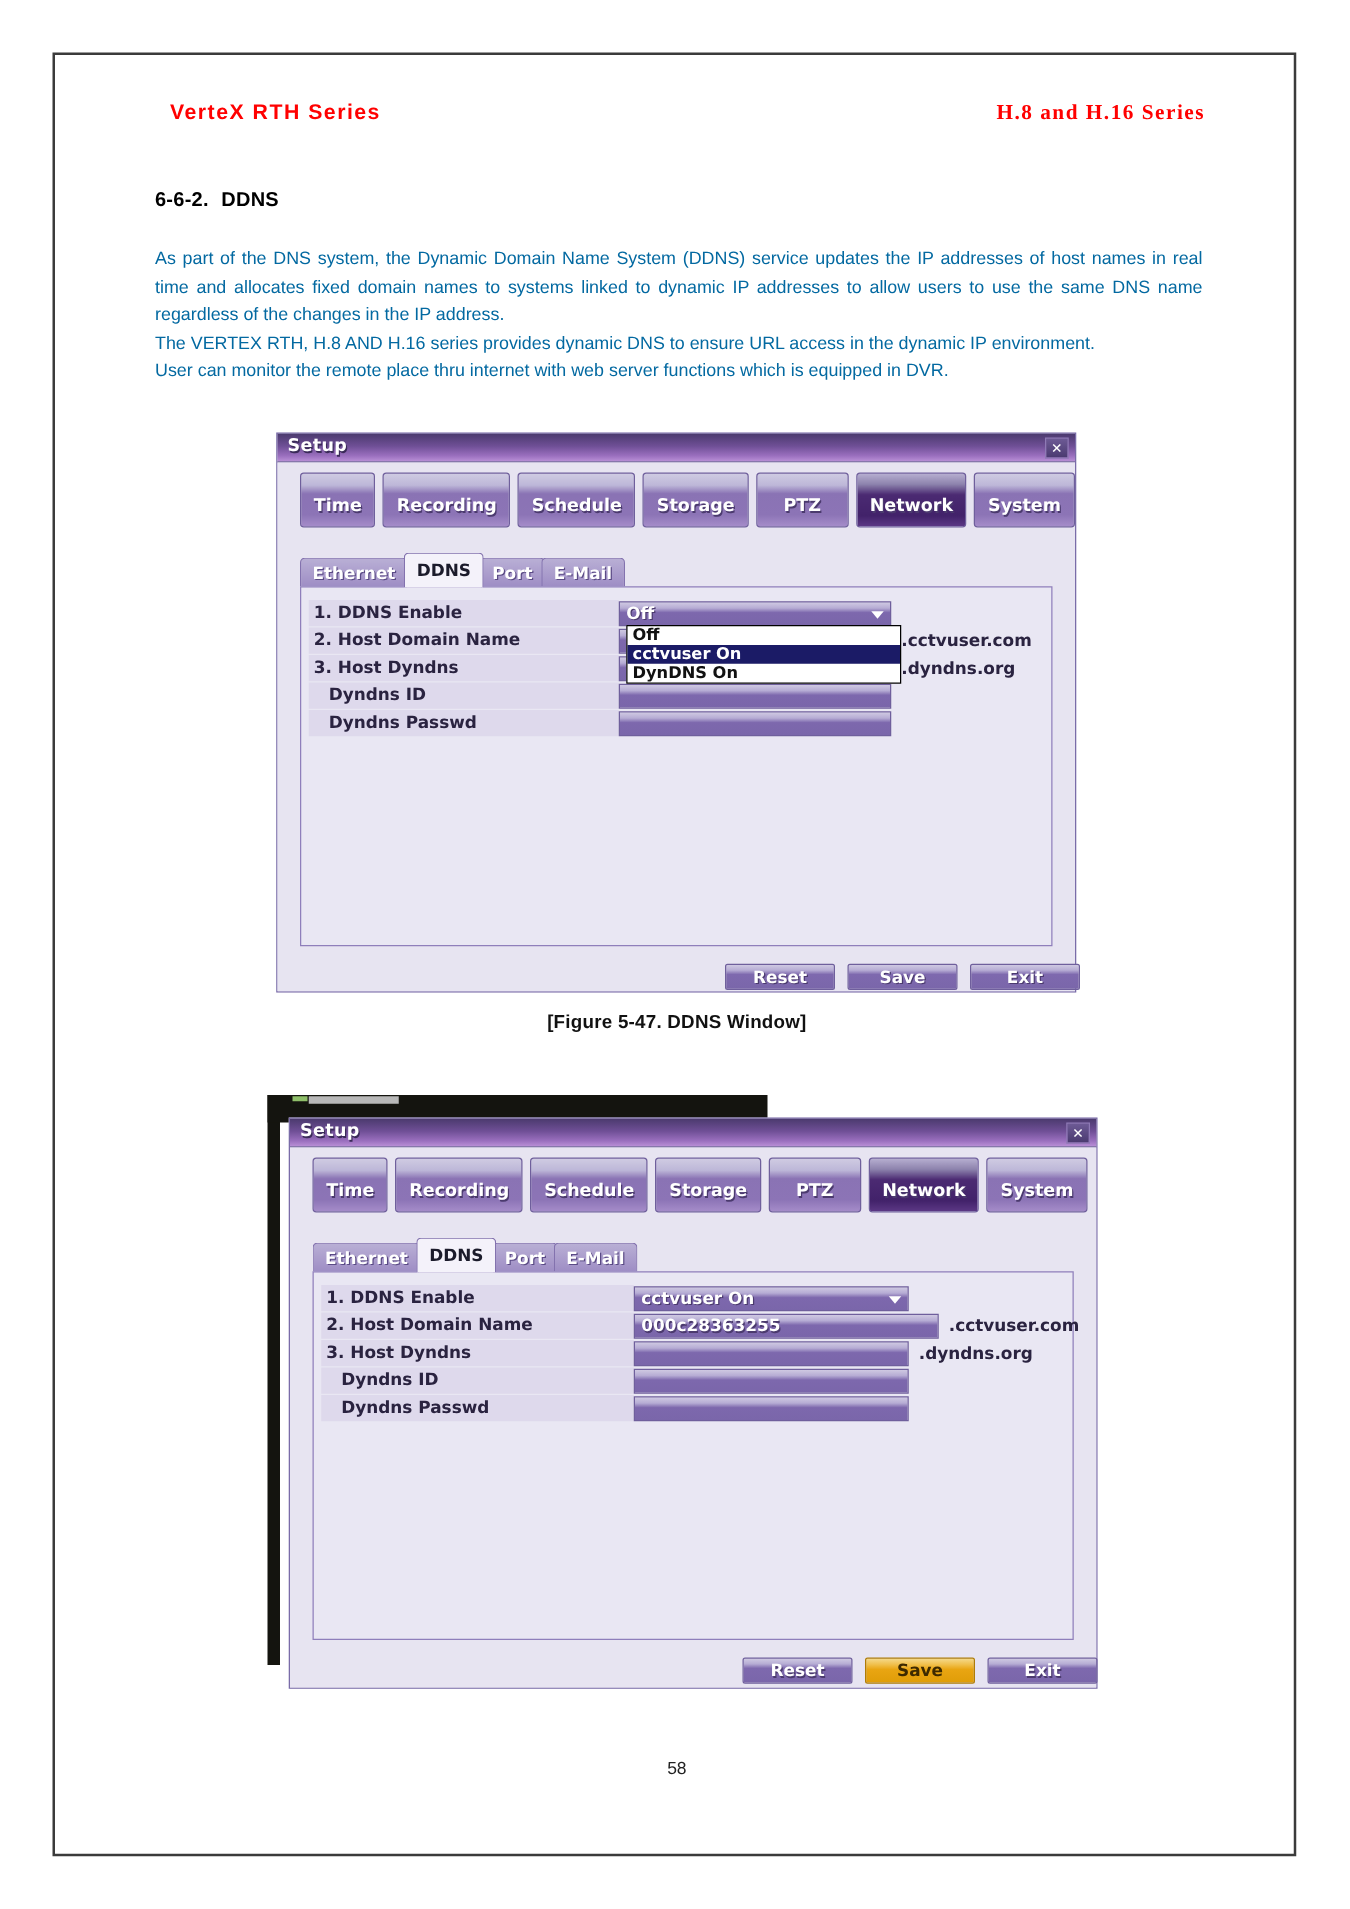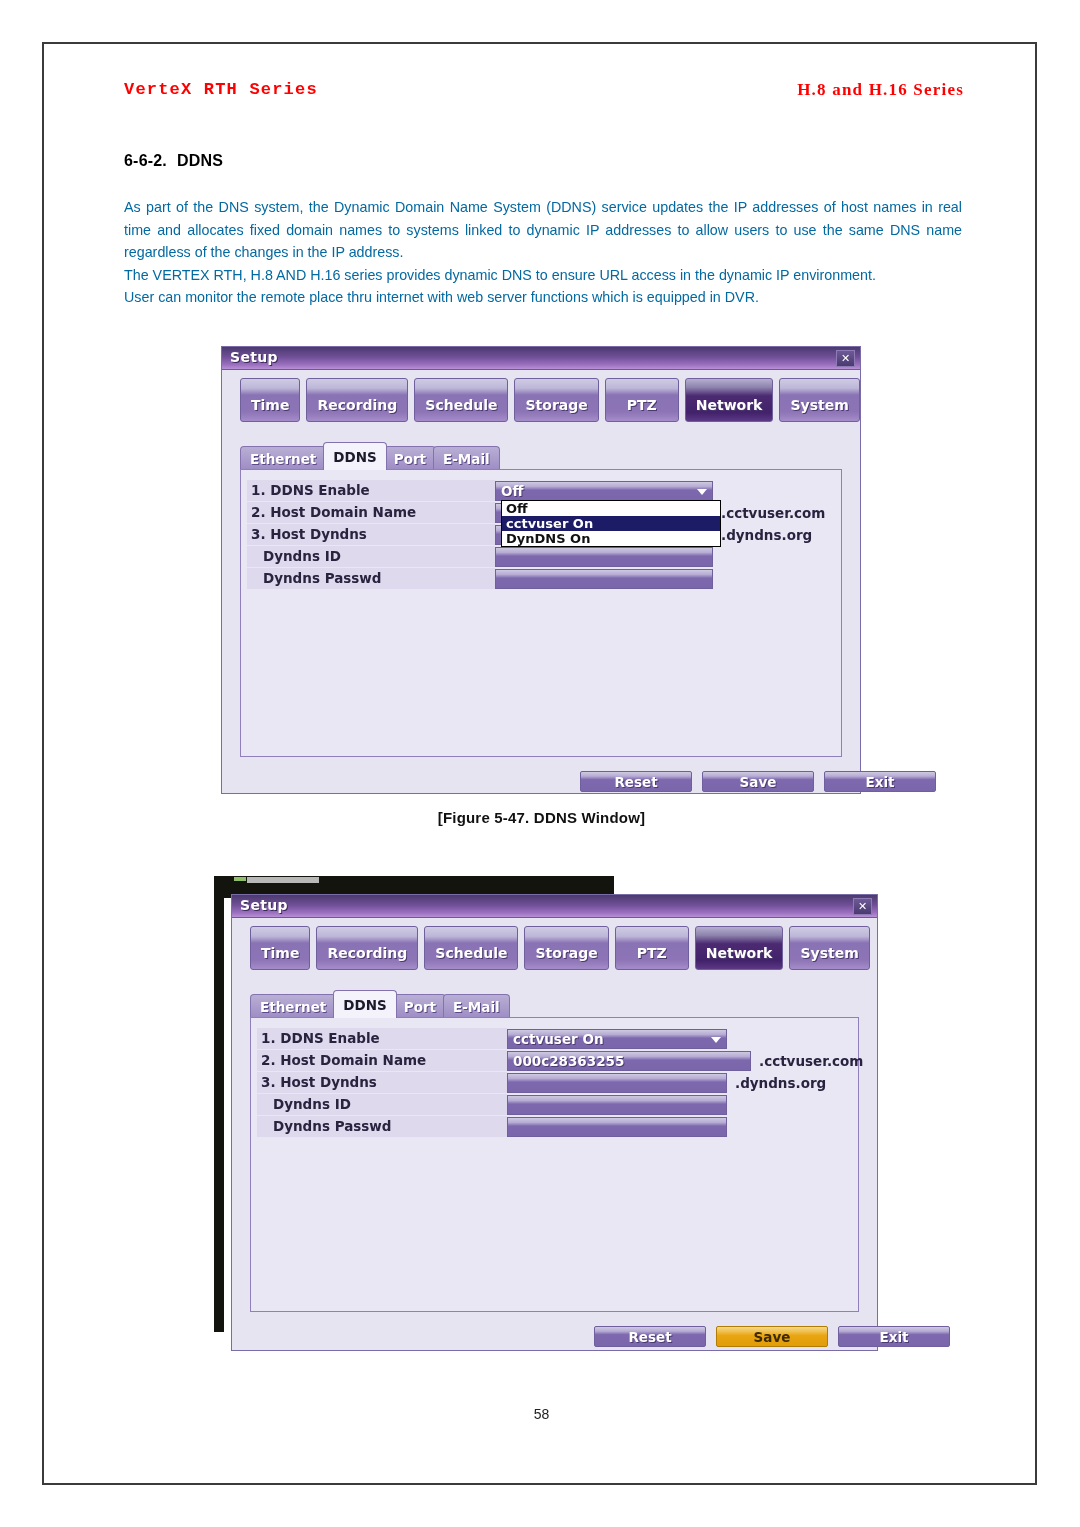--- a/index.html
+++ b/index.html
@@ -7,21 +7,21 @@
     width:1080px;height:1527px;background:#ffffff;
     font-family:"Liberation Sans",sans-serif;
     -webkit-font-smoothing:antialiased;
   }
   .page{
     position:absolute;left:42px;top:42px;width:995px;height:1443px;
     border:2px solid #3b3b3b;background:#fff;box-sizing:border-box;
   }
   
   .hdr{position:absolute;left:80px;top:36px;width:840px;height:30px;}
-  .hdr-left{position:absolute;left:0;top:0;color:#ff0000;font-size:17px;font-weight:bold;letter-spacing:1.2px;font-family:Liberation Mono, monospace;}
+  .hdr-left{position:absolute;left:12px;top:0;color:#ff0000;font-size:17px;font-weight:bold;letter-spacing:1.2px;}
   .hdr-right{position:absolute;right:0;top:0;color:#ff0000;font-size:17px;font-weight:bold;letter-spacing:1.2px;font-family:Liberation Serif, serif;}
   
   .sec-head{position:absolute;left:80px;top:108px;font-size:16px;font-weight:bold;color:#000;letter-spacing:.2px;}
   .sec-head .num{margin-right:10px;}
   
   .body-copy{
     position:absolute;left:80px;top:152px;width:838px;
     font-size:14.3px;line-height:22.5px;color:#0369a1;text-align:justify;
   }
   .body-copy p{margin:0;}
@@ -87,21 +87,21 @@
     text-shadow:1px 1px 0 #4b3a6e;white-space:nowrap;}
   .arrow{position:absolute;right:5px;top:7px;width:0;height:0;
     border-left:5px solid transparent;border-right:5px solid transparent;border-top:6px solid #ffffff;}
 
   .dropdown{position:absolute;background:#ffffff;border:1px solid #000000;z-index:40;}
   .ditem{height:15px;line-height:15px;font-size:13px;font-weight:bold;color:#111;padding-left:4px;
     box-sizing:border-box;}
   .ditem.hl{background:#1b1b66;color:#ffffff;}
 
   .btnrow{position:absolute;display:flex;}
-  .dbtn{width:112px;height:21px;margin-left:10px;border:1px solid #6f5f9c;border-radius:2px;
+  .dbtn{width:88px;height:21px;margin-left:10px;border:1px solid #6f5f9c;border-radius:2px;
     background:linear-gradient(to bottom,#cfc9e2 0%,#b6acd4 22%,#7e69ae 40%,#7a66aa 100%);
     color:#ffffff;font-size:13.5px;font-weight:bold;line-height:20px;text-align:center;
     text-shadow:1px 1px 0 #4b3a6e;box-sizing:border-box;}
   .dbtn.hot{
     background:linear-gradient(to bottom,#f5d98a 0%,#f0bf4a 25%,#e9a512 45%,#e09d08 100%);
     border:1px solid #b07c05;color:#3d2a00;text-shadow:none;}
 </style>
 </head>
 <body>
 

